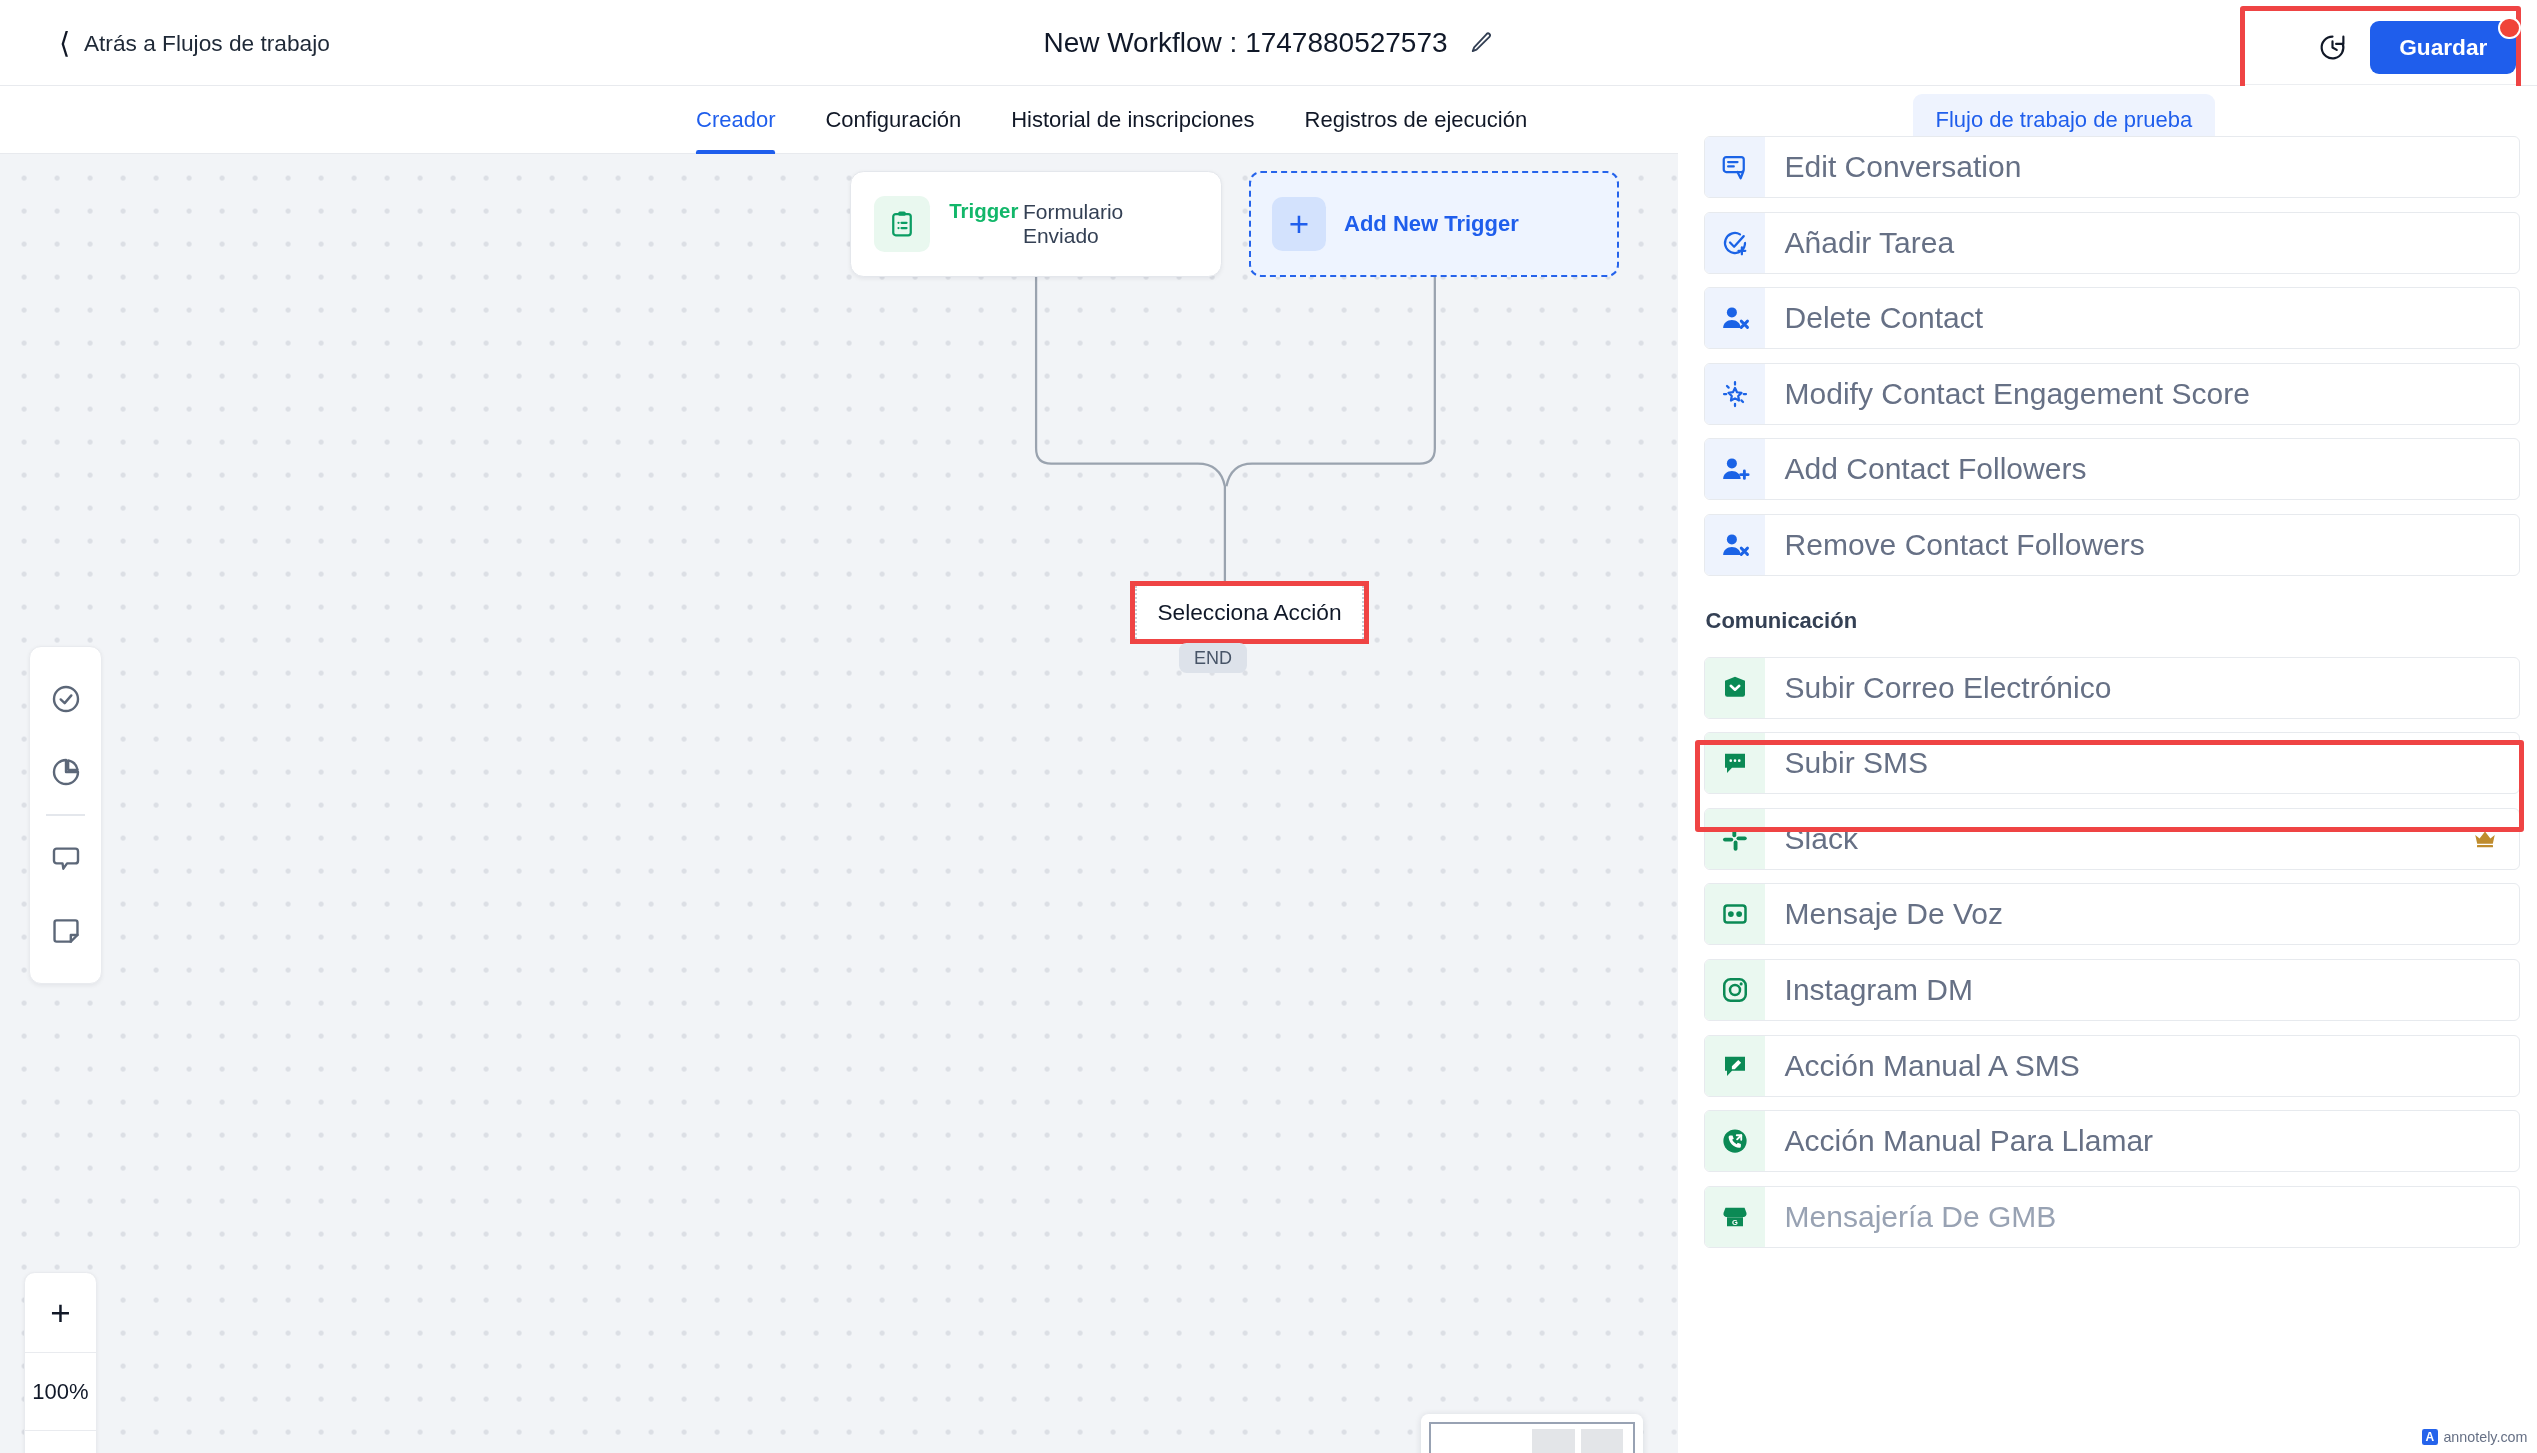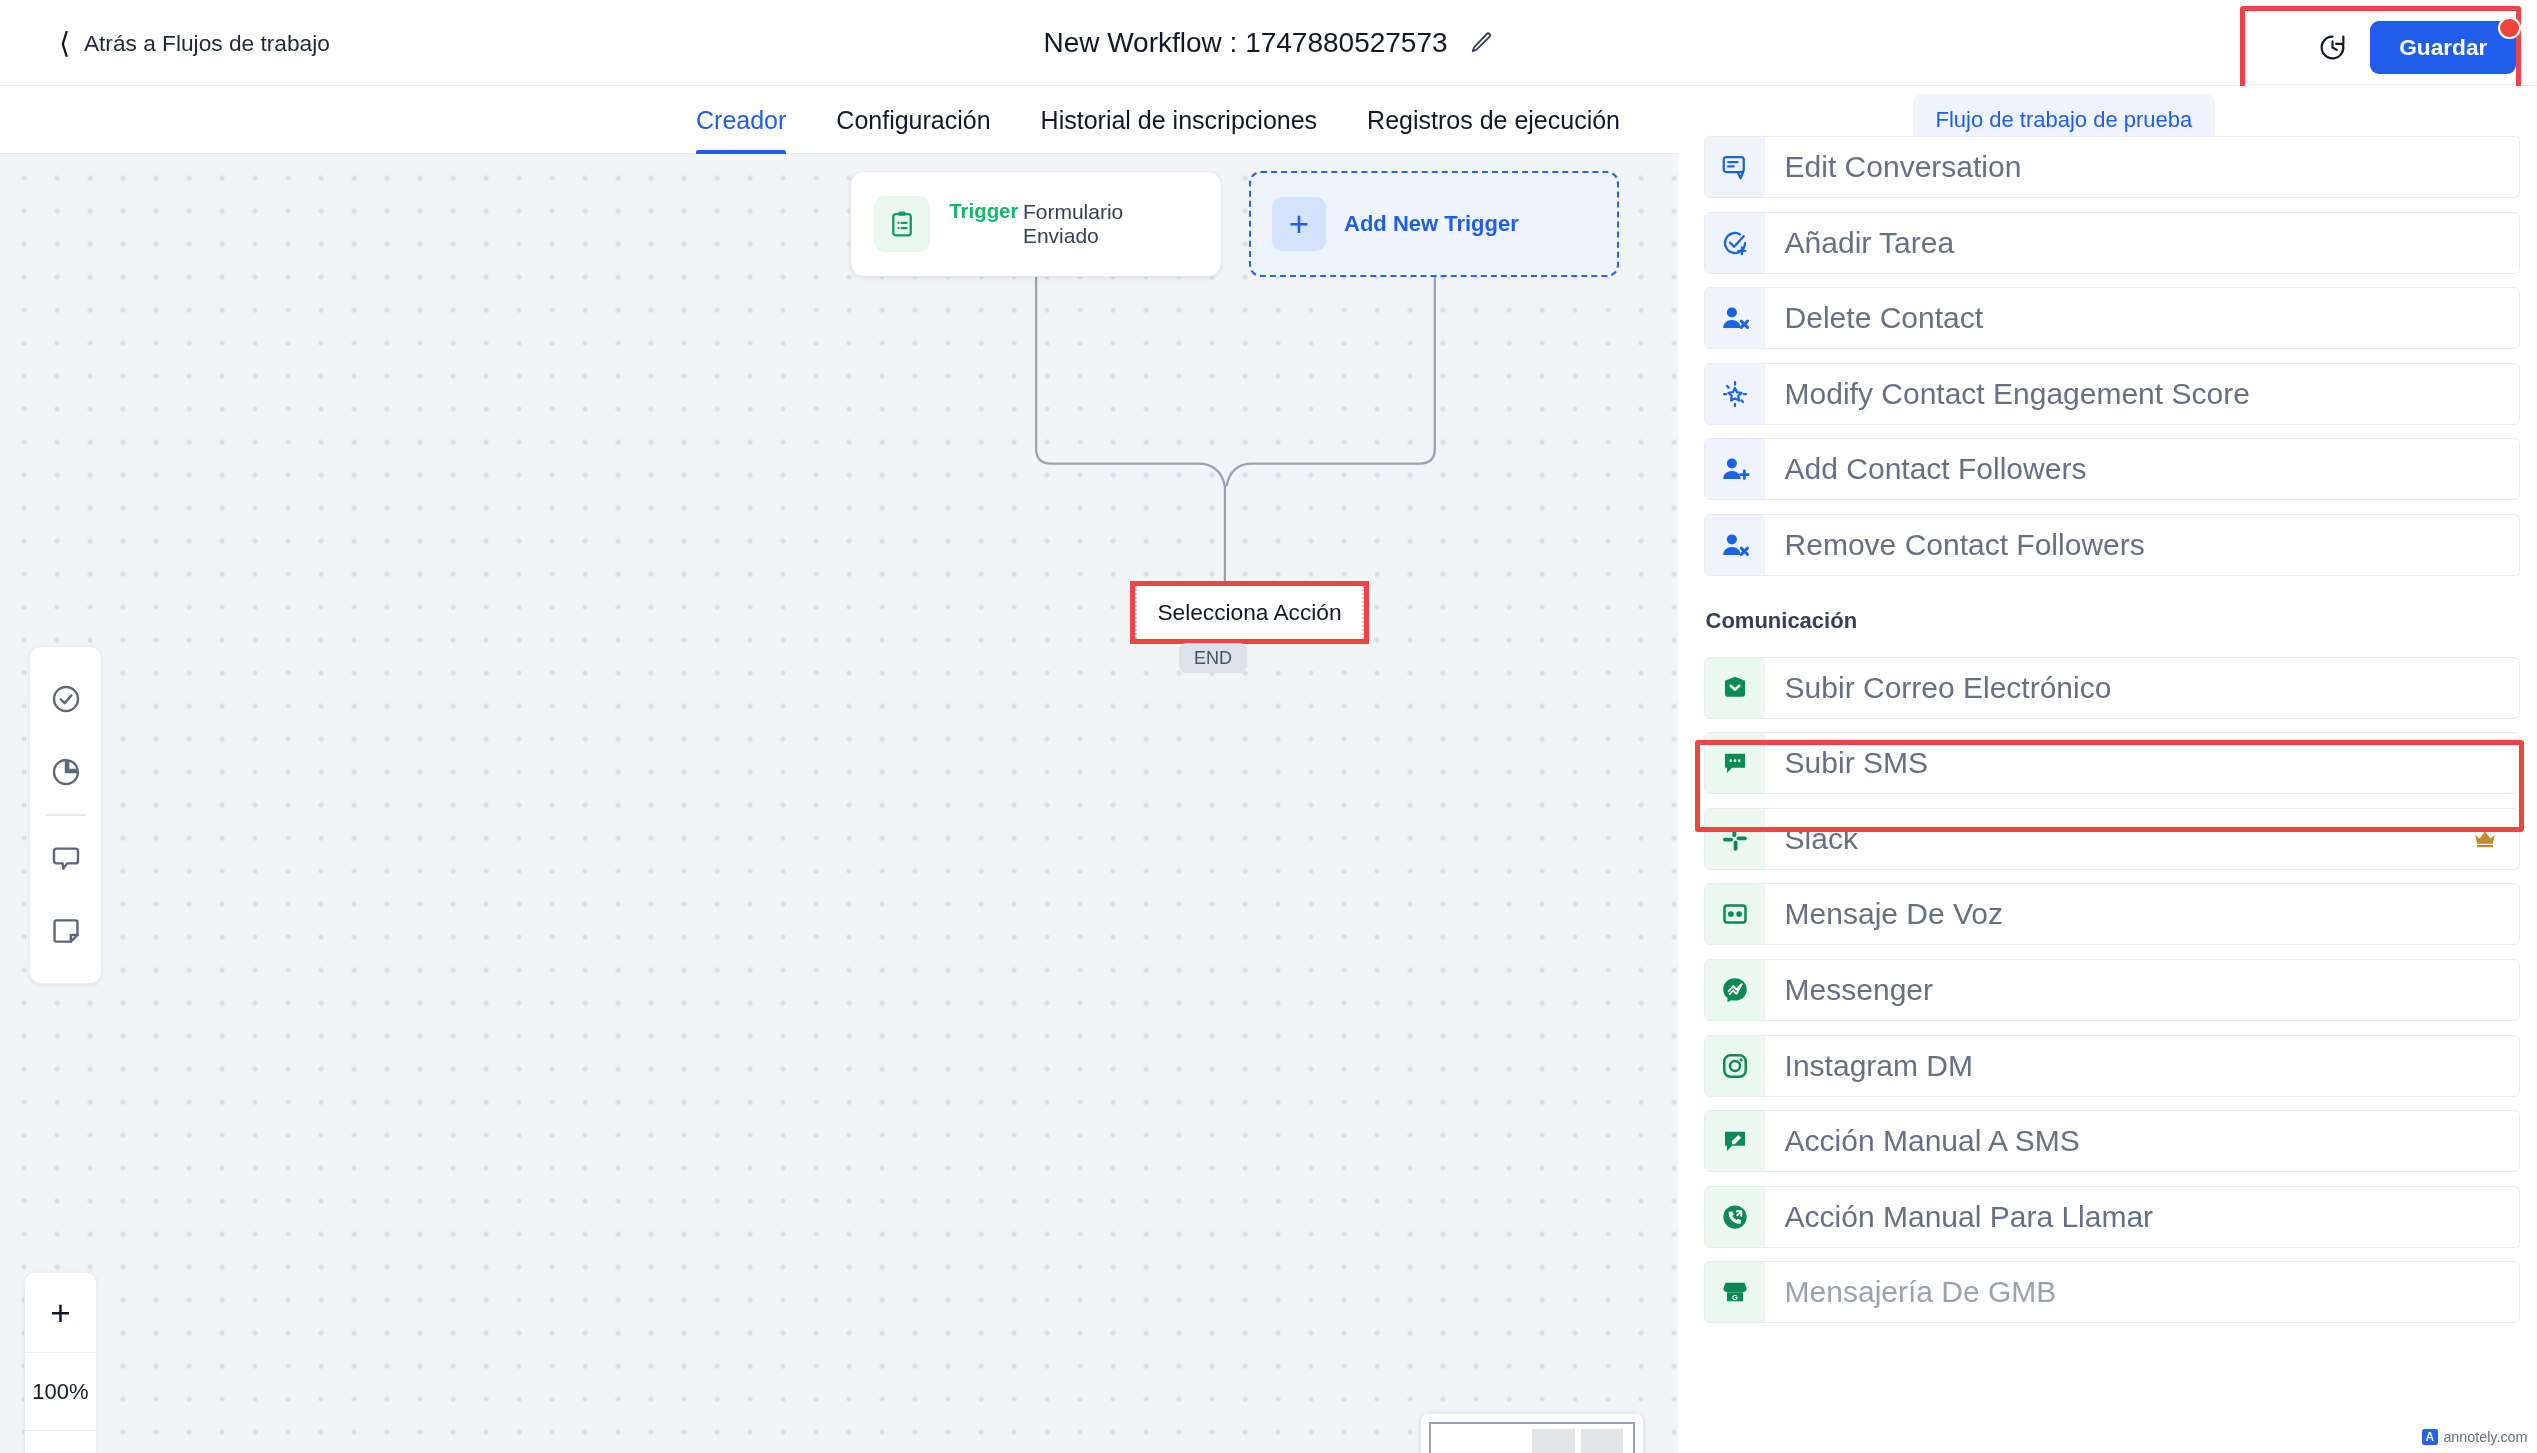--- a/index.html
+++ b/index.html
@@ -68,21 +68,21 @@
   
   .tabbar {
     position: absolute; top: 86px; left: 0; width: 2538px; height: 68px;
     background: #ffffff; border-bottom: 0.8px solid #e8eaee;
   }
   .tabs {
     position: absolute; left: 696px; top: 0; height: 68px;
     display: flex; align-items: center; gap: 50px;
   }
   .tab {
-    font-size: 25px; color: #111827; height: 68px; line-height: 68px;
+    font-size: 22px; color: #111827; height: 68px; line-height: 68px;
     cursor: pointer; position: relative; white-space: nowrap; text-align: center;
   }
   .tab.active { color: #1f5eec; font-weight: 500; }
   .tab.active::after {
     content: ""; position: absolute; left: 0; right: 0; bottom: 0;
     height: 3.8px; background: #1f5eec; border-radius: 2.3px 2.3px 0 0;
   }
   .btn-test {
     position: absolute; right: 323px; top: 50%; transform: translateY(-50%);
     background: #eef3fe; color: #1f5eec; border: none; border-radius: 9px;
@@ -475,29 +475,20 @@
                 <rect x="3.6" y="5.2" width="16.8" height="13.6" rx="2.2" fill="none" stroke="#0b8a55" stroke-width="2"></rect>
                 <circle cx="8.7" cy="12" r="2.3" fill="#0b8a55"></circle>
                 <circle cx="15.3" cy="12" r="2.3" fill="#0b8a55"></circle>
               </svg>
             </span>
             <span class="row-label">Mensaje De Voz</span>
           </div>
           <div class="action-row">
             <span class="row-icon green">
               <svg viewBox="0 0 24 24" width="30" height="30">
-                <path d="M12 2.6C6.6 2.6 2.6 6.5 2.6 11.5c0 2.8 1.3 5.3 3.4 6.9v3.4l3.2-1.7c.9.25 1.8.38 2.8.38 5.4 0 9.4-3.9 9.4-8.9S17.4 2.6 12 2.6z" fill="#0b8a55"></path>
-                <polyline points="6.5 13.3 10.6 9 13.2 11.6 17.3 7.4 13.2 15.1 10.6 12.5 7.4 15.6" fill="none" stroke="#ffffff" stroke-width="1.6" stroke-linejoin="round"></polyline>
-              </svg>
-            </span>
-            <span class="row-label">Messenger</span>
-          </div>
-          <div class="action-row">
-            <span class="row-icon green">
-              <svg viewBox="0 0 24 24" width="30" height="30">
                 <rect x="3.4" y="3.4" width="17.2" height="17.2" rx="5" fill="none" stroke="#0b8a55" stroke-width="2"></rect>
                 <circle cx="12" cy="12" r="4" fill="none" stroke="#0b8a55" stroke-width="2"></circle>
                 <circle cx="16.9" cy="7.1" r="1.25" fill="#0b8a55"></circle>
               </svg>
             </span>
             <span class="row-label">Instagram DM</span>
           </div>
           <div class="action-row">
             <span class="row-icon green">
               <svg viewBox="0 0 24 24" width="30" height="30">

